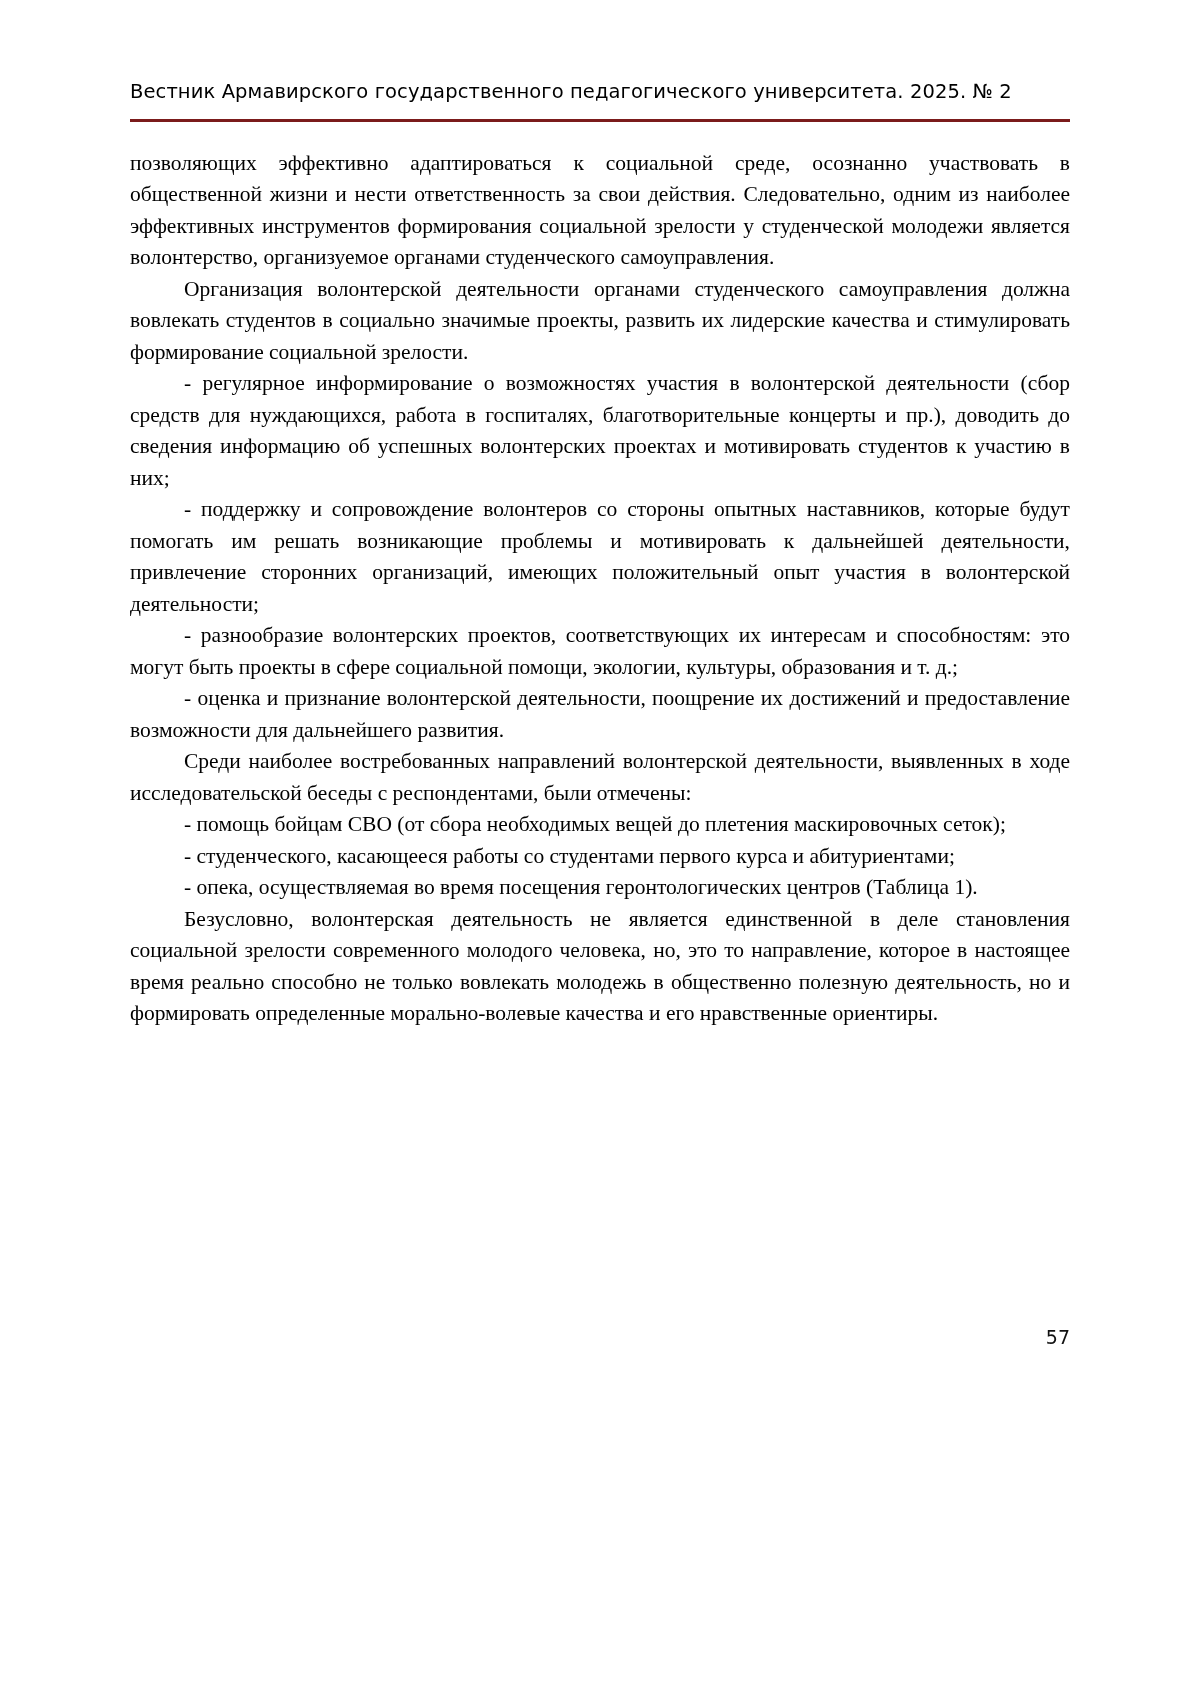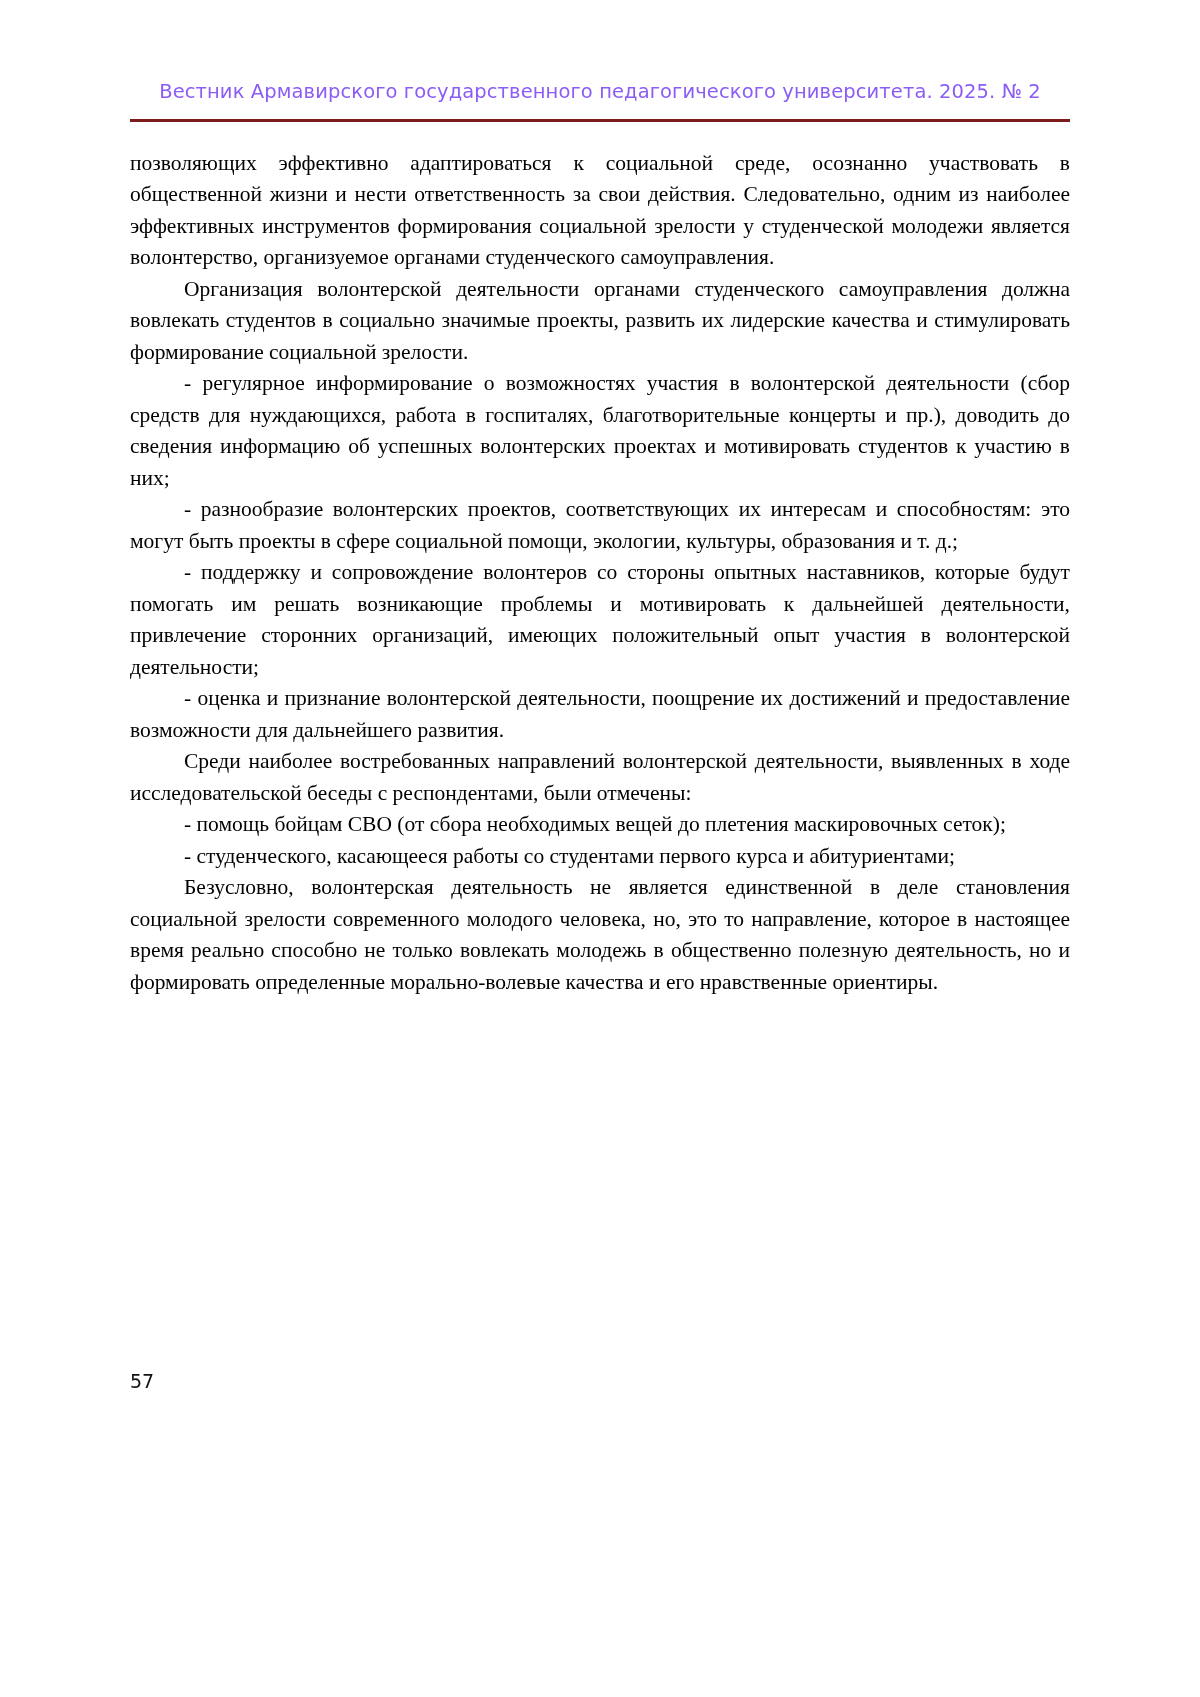--- a/index.html
+++ b/index.html
@@ -19,22 +19,22 @@
   }
   .content {
     position: absolute;
     left: 130px;
     top: 80px;
     width: 940px;
   }
   .running-head {
     font-family: "DejaVu Sans", sans-serif;
     font-size: 19.5px;
-    color: #8b5cf6;
-    text-align: center;
+    color: #000000;
+    text-align: left;
     letter-spacing: 0.1px;
     white-space: nowrap;
   }
   .rule {
     margin-top: 16px;
     border-top: 3px solid #7b1b1b;
     width: 100%;
   }
   .body-text {
     margin-top: 26px;
@@ -46,47 +46,48 @@
   }
   .body-text p {
     margin: 0;
     text-indent: 0;
   }
   .body-text p.indent {
     text-indent: 54px;
   }
   .page-number {
     position: absolute;
-    top: 1290px;
+    top: 1246px;
     left: 0;
     width: 940px;
-    text-align: left;
+    text-align: right;
     font-family: "DejaVu Sans", sans-serif;
     font-size: 19px;
     color: #111111;
   }
 </style>
 </head>
 <body>
 
 <div class="page">
   <div class="content">
 
     <div class="running-head">Вестник Армавирского государственного педагогического университета. 2025. № 2</div>
 
     <div class="rule"></div>
 
     <div class="body-text">
       <p>позволяющих эффективно адаптироваться к социальной среде, осознанно участвовать в общественной жизни и нести ответственность за свои действия. Следовательно, одним из наиболее эффективных инструментов формирования социальной зрелости у студенческой молодежи является волонтерство, организуемое органами студенческого самоуправления.</p>
       <p class="indent">Организация волонтерской деятельности органами студенческого самоуправления должна вовлекать студентов в социально значимые проекты, развить их лидерские качества и стимулировать формирование социальной зрелости.</p>
       <p class="indent">- регулярное информирование о возможностях участия в волонтерской деятельности (сбор средств для нуждающихся, работа в госпиталях, благотворительные концерты и пр.), доводить до сведения информацию об успешных волонтерских проектах и мотивировать студентов к участию в них;</p>
+      <p class="indent">- поддержку и сопровождение волонтеров со стороны опытных наставников, которые будут помогать им решать возникающие проблемы и мотивировать к дальнейшей деятельности, привлечение сторонних организаций, имеющих положительный опыт участия в волонтерской деятельности;</p>
       <p class="indent">- разнообразие волонтерских проектов, соответствующих их интересам и способностям: это могут быть проекты в сфере социальной помощи, экологии, культуры, образования и т. д.;</p>
-      <p class="indent">- поддержку и сопровождение волонтеров со стороны опытных наставников, которые будут помогать им решать возникающие проблемы и мотивировать к дальнейшей деятельности, привлечение сторонних организаций, имеющих положительный опыт участия в волонтерской деятельности;</p>
       <p class="indent">- оценка и признание волонтерской деятельности, поощрение их достижений и предоставление возможности для дальнейшего развития.</p>
       <p class="indent">Среди наиболее востребованных направлений волонтерской деятельности, выявленных в ходе исследовательской беседы с респондентами, были отмечены:</p>
       <p class="indent">- помощь бойцам СВО (от сбора необходимых вещей до плетения маскировочных сеток);</p>
       <p class="indent">- студенческого, касающееся работы со студентами первого курса и абитуриентами;</p>
+      <p class="indent">- опека, осуществляемая во время посещения геронтологических центров (Таблица 1).</p>
       <p class="indent">Безусловно, волонтерская деятельность не является единственной в деле становления социальной зрелости современного молодого человека, но, это то направление, которое в настоящее время реально способно не только вовлекать молодежь в общественно полезную деятельность, но и формировать определенные морально-волевые качества и его нравственные ориентиры.</p>
     </div>
 
     <div class="page-number">57</div>
   </div>
 </div>
 
 </body></html>

